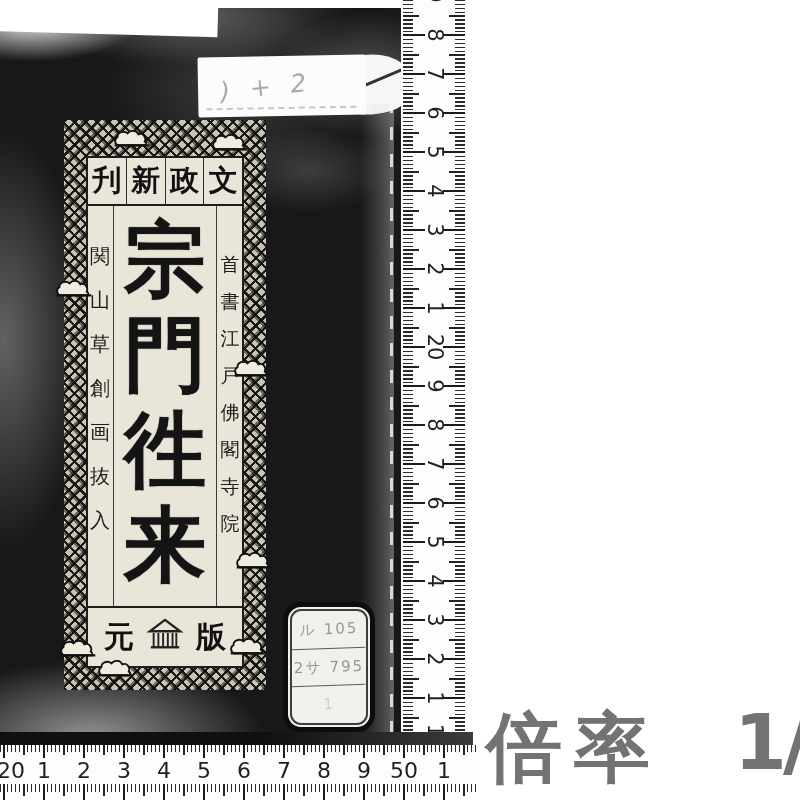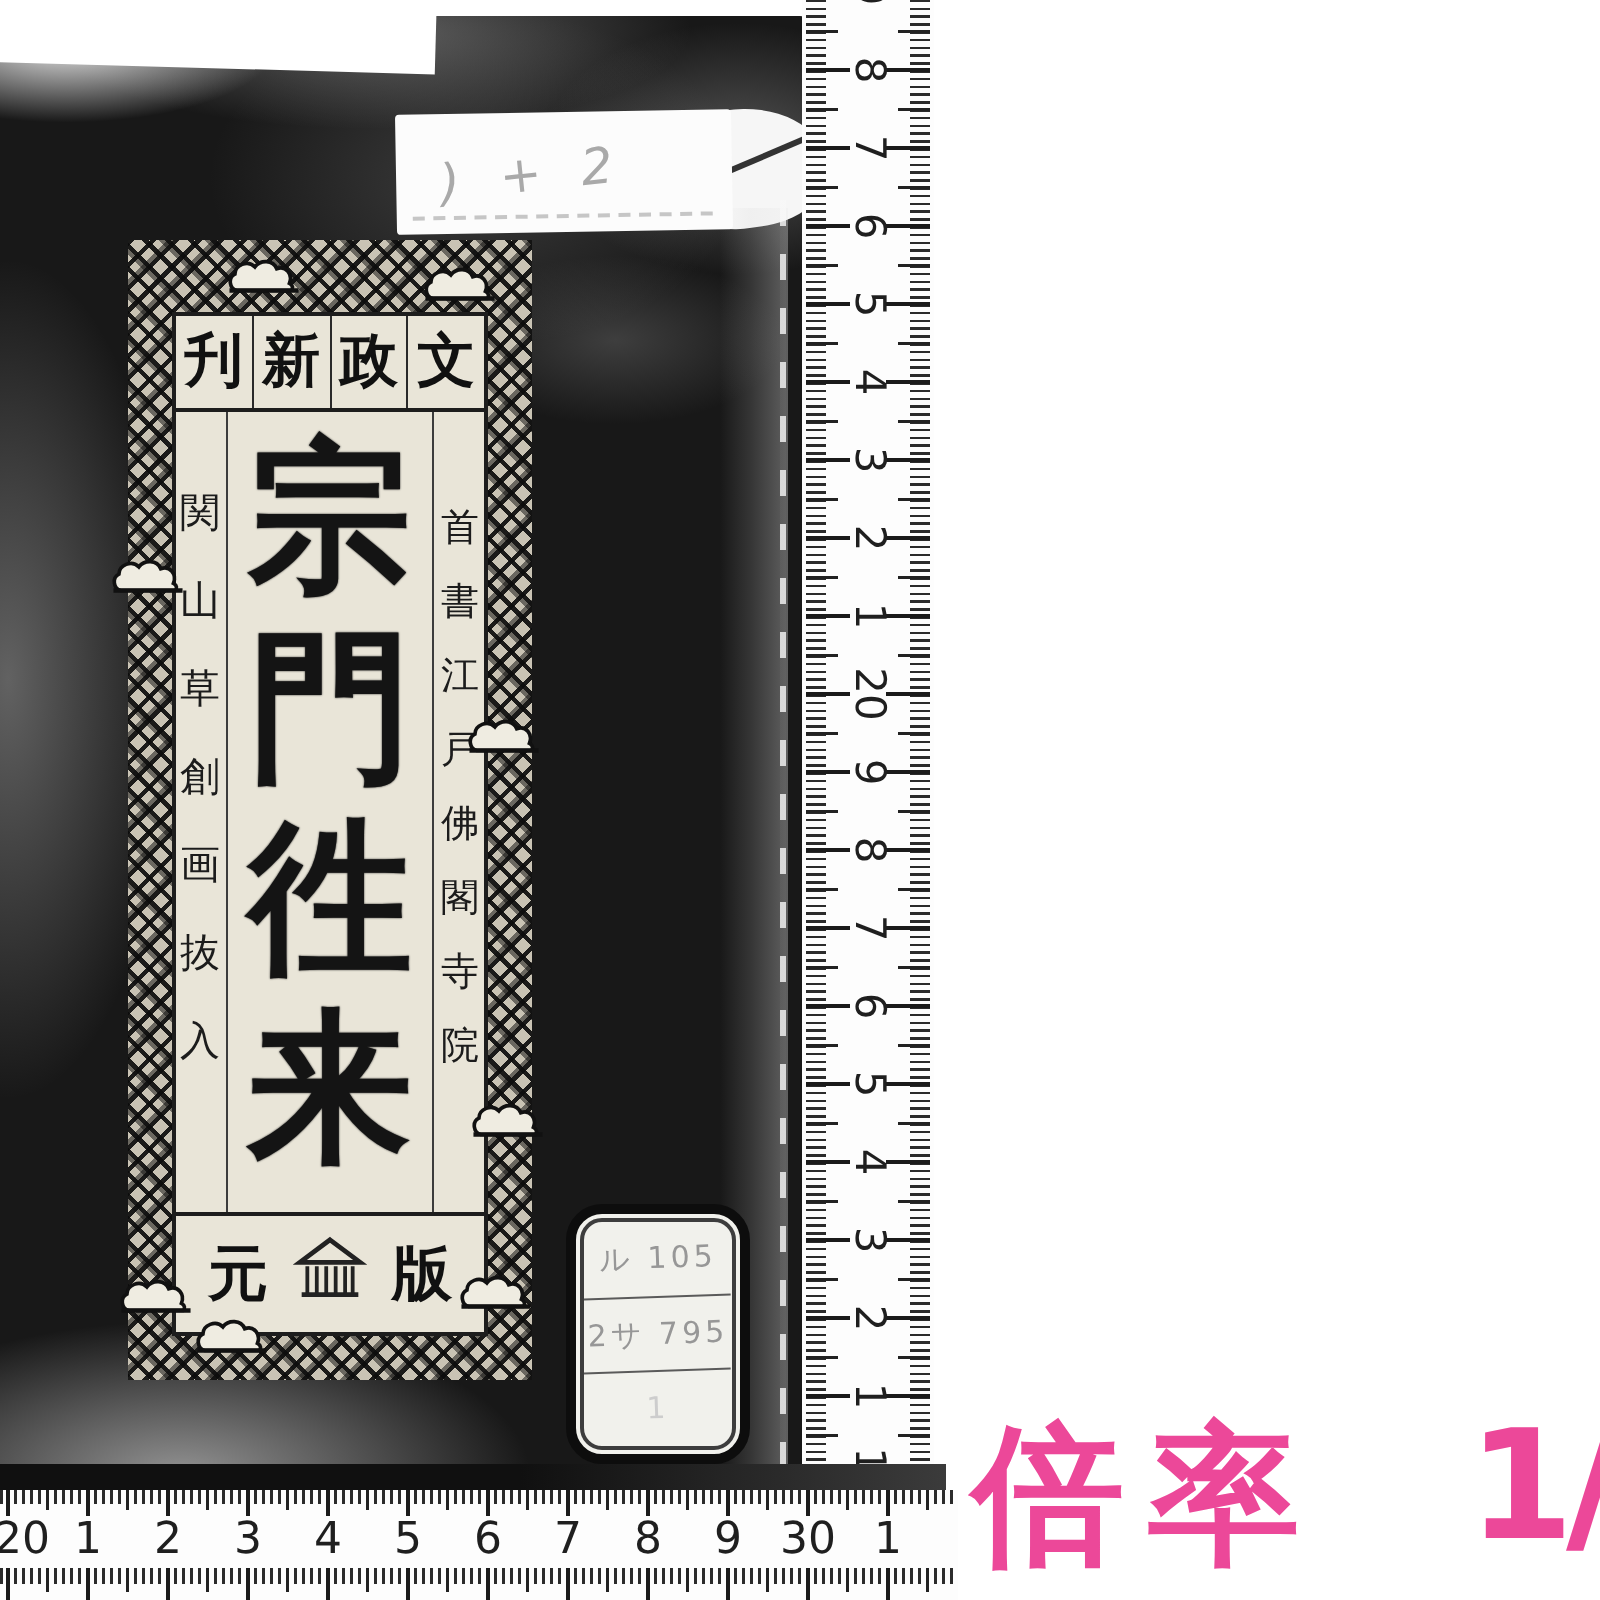--- a/index.html
+++ b/index.html
@@ -99,21 +99,21 @@
   .htick.mm-t{top:0;height:7px;background:repeating-linear-gradient(to right,#2b2b2b 0 1.3px,transparent 1.3px 4px);background-position:3px 0;}
   .htick.c5-t{top:0;height:10px;background:repeating-linear-gradient(to right,#222 0 1.7px,transparent 1.7px 20px);background-position:3px 0;}
   .htick.cm-t{top:0;height:13px;background:repeating-linear-gradient(to right,#1b1b1b 0 2.2px,transparent 2.2px 40px);background-position:3px 0;}
   .htick.mm-b{top:39px;height:8px;background:repeating-linear-gradient(to right,#2b2b2b 0 1.3px,transparent 1.3px 4px);background-position:3px 0;}
   .htick.c5-b{top:39px;height:12px;background:repeating-linear-gradient(to right,#222 0 1.7px,transparent 1.7px 20px);background-position:3px 0;}
   .htick.cm-b{top:39px;height:16px;background:repeating-linear-gradient(to right,#1b1b1b 0 2.2px,transparent 2.2px 40px);background-position:3px 0;}
   .h-ruler-numbers span{position:absolute;top:25px;transform:translate(-50%,-50%);
     font-size:22px;color:#1f1f1f;white-space:nowrap;}
 
   
-  .mag{position:absolute;color:#ec4899;font-weight:600;}
+  .mag{position:absolute;color:#737373;font-weight:600;}
   .mag-label{left:486px;top:698px;font-size:76px;letter-spacing:12px;}
   .mag-value{left:734px;top:698px;font-size:76px;}
   .mag-slash{left:783px;top:694px;font-size:80px;}
 </style>
 </head>
 <body>
 
 <div class="stage">
 
   <div class="book">
@@ -260,21 +260,21 @@
         <span style="left: 11px;">20</span>
         <span style="left: 44px;">1</span>
         <span style="left: 84px;">2</span>
         <span style="left: 124px;">3</span>
         <span style="left: 164px;">4</span>
         <span style="left: 204px;">5</span>
         <span style="left: 244px;">6</span>
         <span style="left: 284px;">7</span>
         <span style="left: 324px;">8</span>
         <span style="left: 364px;">9</span>
-        <span style="left: 404px;">30</span>
+        <span style="left: 404px;">50</span>
         <span style="left: 444px;">1</span>
       </div>
   </div>
 
   <div class="mag mag-label">倍率</div>
   <div class="mag mag-value">1</div>
   <div class="mag mag-slash">/</div>
 
 </div>
 

